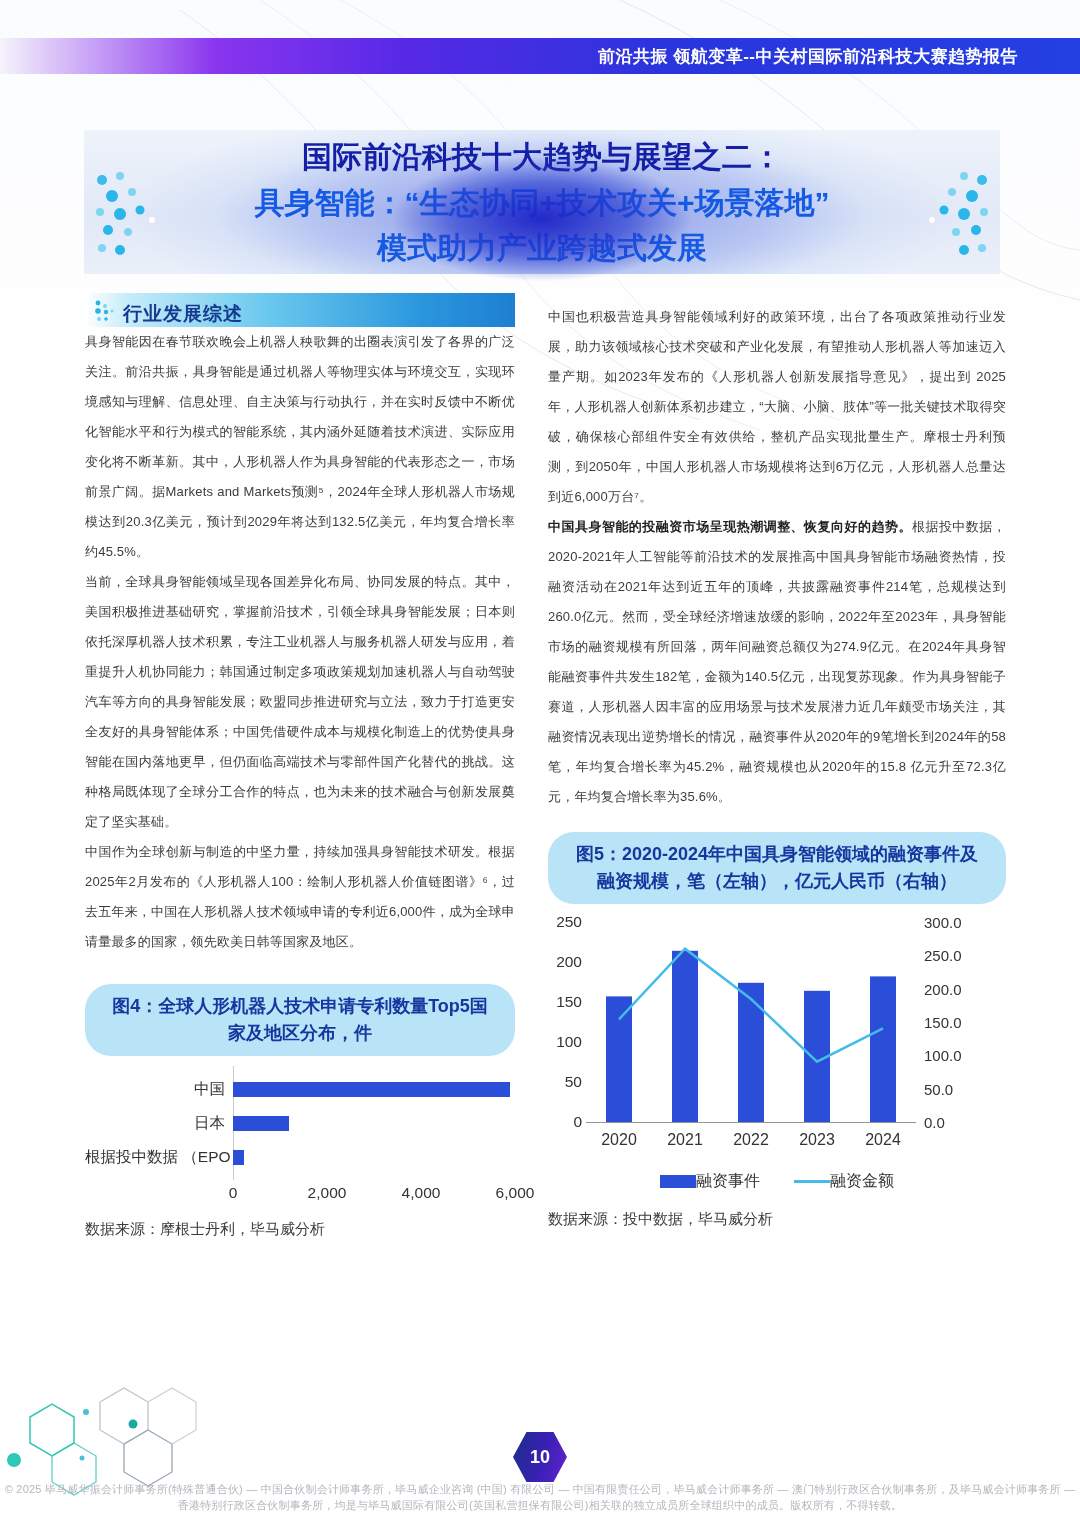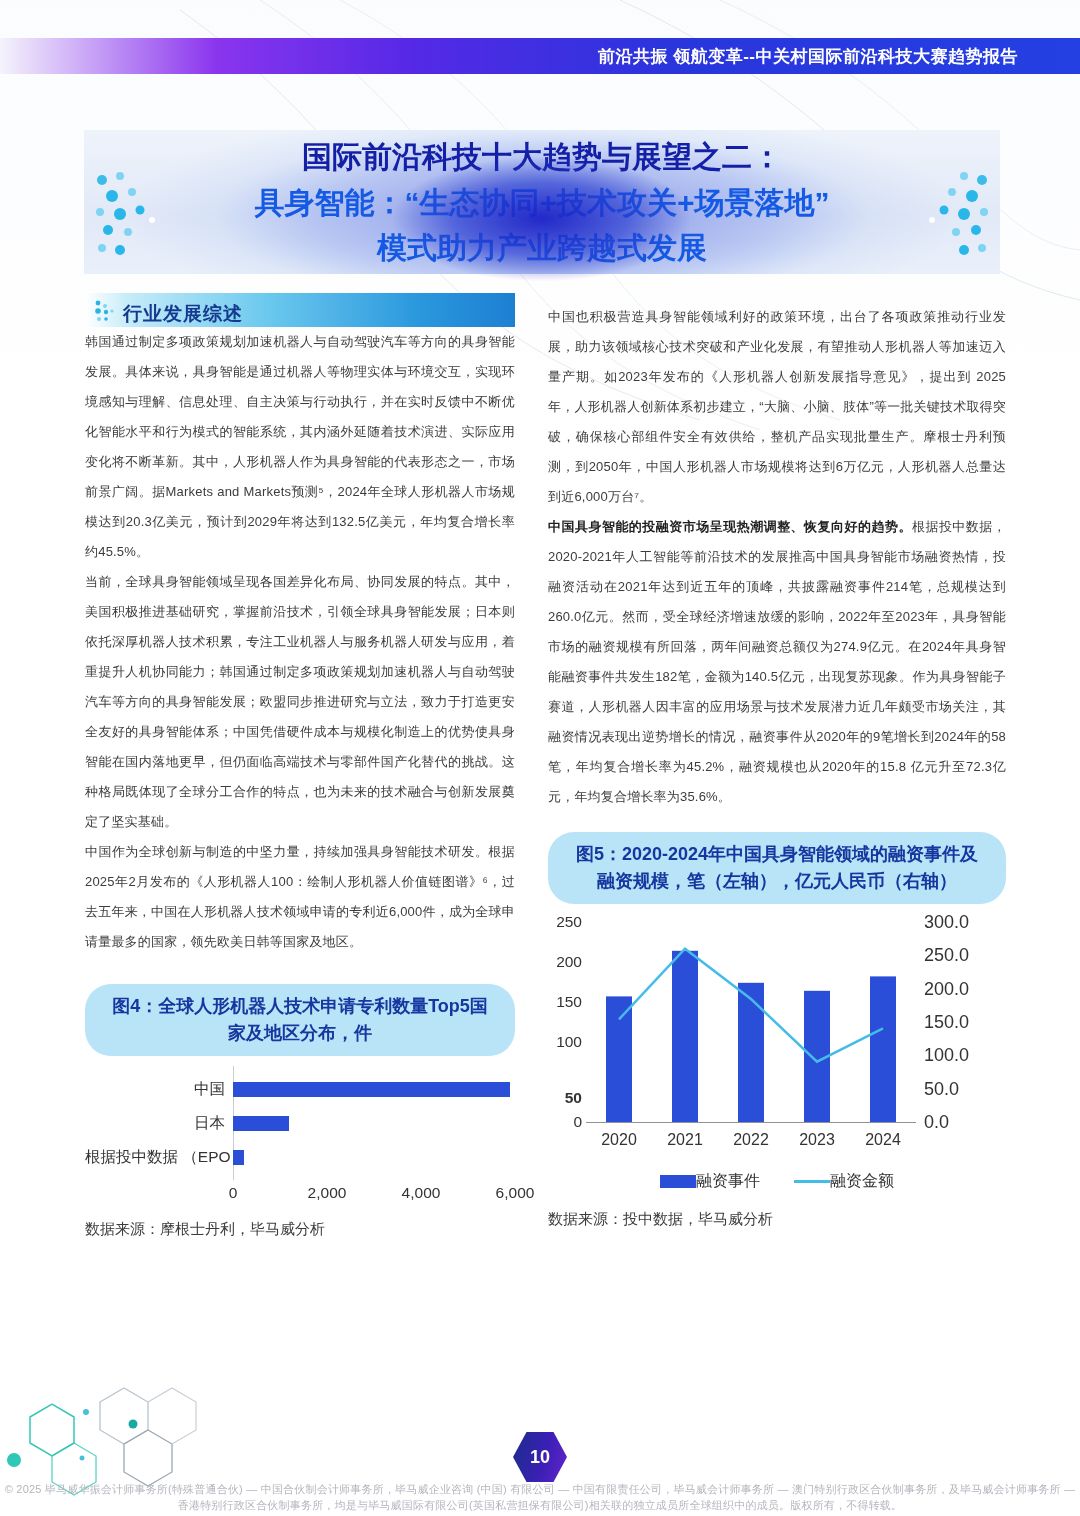--- a/index.html
+++ b/index.html
@@ -72,21 +72,21 @@
   .f4ticks{position:relative;height:24px;margin-left:148px;margin-top:10px;}
   .f4ticks span{position:absolute;transform:translateX(-50%);font-size:15.5px;color:#333;top:0;}
   .source{margin-top:12px;font-size:15px;color:#3c3c3c;}
 
   
   .f5wrap{margin-top:18px;}
   .f5grid{display:flex;align-items:flex-start;}
   .f5yl{width:38px;position:relative;height:200px;flex:none;}
   .f5yl div{position:absolute;right:4px;transform:translateY(-50%);font-size:15.5px;color:#333;}
   .f5yr{width:50px;position:relative;height:200px;flex:none;}
-  .f5yr div{position:absolute;left:8px;transform:translateY(-50%);font-size:18px;color:#333;}
+  .f5yr div{position:absolute;left:8px;transform:translateY(-50%);font-size:15px;color:#333;}
   .f5plot{width:330px;height:200px;border-bottom:1.5px solid #8f9398;position:relative;flex:none;}
   .f5plot svg{display:block;}
   .f5x{display:flex;margin-left:38px;width:330px;margin-top:8px;}
   .f5x span{flex:1;text-align:center;font-size:16px;color:#333;}
   .f5legend{display:flex;justify-content:center;align-items:center;gap:14px;margin-top:22px;}
   .f5legend .sw-bar{width:36px;height:13px;flex:none;}
   .f5legend .sw-line{width:36px;height:2.5px;flex:none;}
   .f5legend span{font-size:16px;color:#333;}
   .f5legend .grp{display:flex;align-items:center;gap:0;margin:0 10px;}
 
@@ -181,21 +181,21 @@
         <circle cx="5" cy="13" r="2.8"></circle>
           <circle cx="13" cy="14" r="2.2"></circle>
         <circle cx="19" cy="13" r="1.6" fill="#7fd4f2"></circle>
         <circle cx="6" cy="21" r="2" fill="#7fd4f2"></circle>
           <circle cx="13" cy="21" r="1.8"></circle>
       </g>
     </svg>
     <span class="st">行业发展综述</span>
   </div>
 
-  <p class="body mt26">韩国通过制定多项政策规划加速机器人与自动驾驶汽车等方向的具身智能发展。具体来说，具身智能是通过机器人等物理实体与环境交互，实现环境感知与理解、信息处理、自主决策与行动执行，并在实时反馈中不断优化智能水平和行为模式的智能系统，其内涵外延随着技术演进、实际应用变化将不断革新。其中，人形机器人作为具身智能的代表形态之一，市场前景广阔。据Markets and Markets预测⁵，2024年全球人形机器人市场规模达到20.3亿美元，预计到2029年将达到132.5亿美元，年均复合增长率约45.5%。</p>
+  <p class="body mt26">具身智能因在春节联欢晚会上机器人秧歌舞的出圈表演引发了各界的广泛关注。前沿共振，具身智能是通过机器人等物理实体与环境交互，实现环境感知与理解、信息处理、自主决策与行动执行，并在实时反馈中不断优化智能水平和行为模式的智能系统，其内涵外延随着技术演进、实际应用变化将不断革新。其中，人形机器人作为具身智能的代表形态之一，市场前景广阔。据Markets and Markets预测⁵，2024年全球人形机器人市场规模达到20.3亿美元，预计到2029年将达到132.5亿美元，年均复合增长率约45.5%。</p>
   <p class="body mt28">当前，全球具身智能领域呈现各国差异化布局、协同发展的特点。其中，美国积极推进基础研究，掌握前沿技术，引领全球具身智能发展；日本则依托深厚机器人技术积累，专注工业机器人与服务机器人研发与应用，着重提升人机协同能力；韩国通过制定多项政策规划加速机器人与自动驾驶汽车等方向的具身智能发展；欧盟同步推进研究与立法，致力于打造更安全友好的具身智能体系；中国凭借硬件成本与规模化制造上的优势使具身智能在国内落地更早，但仍面临高端技术与零部件国产化替代的挑战。这种格局既体现了全球分工合作的特点，也为未来的技术融合与创新发展奠定了坚实基础。</p>
   <p class="body mt28">中国作为全球创新与制造的中坚力量，持续加强具身智能技术研发。根据2025年2月发布的《人形机器人100：绘制人形机器人价值链图谱》⁶，过去五年来，中国在人形机器人技术领域申请的专利近6,000件，成为全球申请量最多的国家，领先欧美日韩等国家及地区。</p>
 
   <div class="fig-pill mt28">图4：全球人形机器人技术申请专利数量Top5国家及地区分布，件</div>
 
   <div class="f4chart">
     <div class="f4rows" id="f4rows">
       <div class="f4axis"></div>
     <div class="f4row">
           <div class="f4lab">中国</div>
@@ -233,21 +233,21 @@
 
   <div class="fig-pill" style="margin-top:20px;">图5：2020-2024年中国具身智能领域的融资事件及融资规模，笔（左轴），亿元人民币（右轴）</div>
 
   <div class="f5wrap">
     <div class="f5grid">
       <div class="f5yl" id="f5yl">
           <div style="top: 0px;">250</div>
           <div style="top: 40px;">200</div>
           <div style="top: 80px;">150</div>
           <div style="top: 120px;">100</div>
-          <div style="top: 176px; font-weight: bold;">50</div>
+          <div style="top: 160px;">50</div>
           <div style="top: 200px;">0</div>
         </div>
       <div class="f5plot">
         <svg id="f5svg" width="330" height="200" viewBox="0 0 330 200">
             <rect x="20" y="74.4" width="26" height="125.6" fill="#2b4ed8"></rect>
             <rect x="86" y="28.80000000000001" width="26" height="171.2" fill="#2b4ed8"></rect>
             <rect x="152" y="60.80000000000001" width="26" height="139.2" fill="#2b4ed8"></rect>
             <rect x="218" y="68.79999999999998" width="26" height="131.20000000000002" fill="#2b4ed8"></rect>
             <rect x="284" y="54.400000000000006" width="26" height="145.6" fill="#2b4ed8"></rect>
             <polyline points="33,97.33333333333334 99,26.666666666666657 165,77.06666666666666 231,139.66666666666666 297,106.33333333333333" fill="none" stroke="#45bce8" stroke-width="2.5"></polyline>

